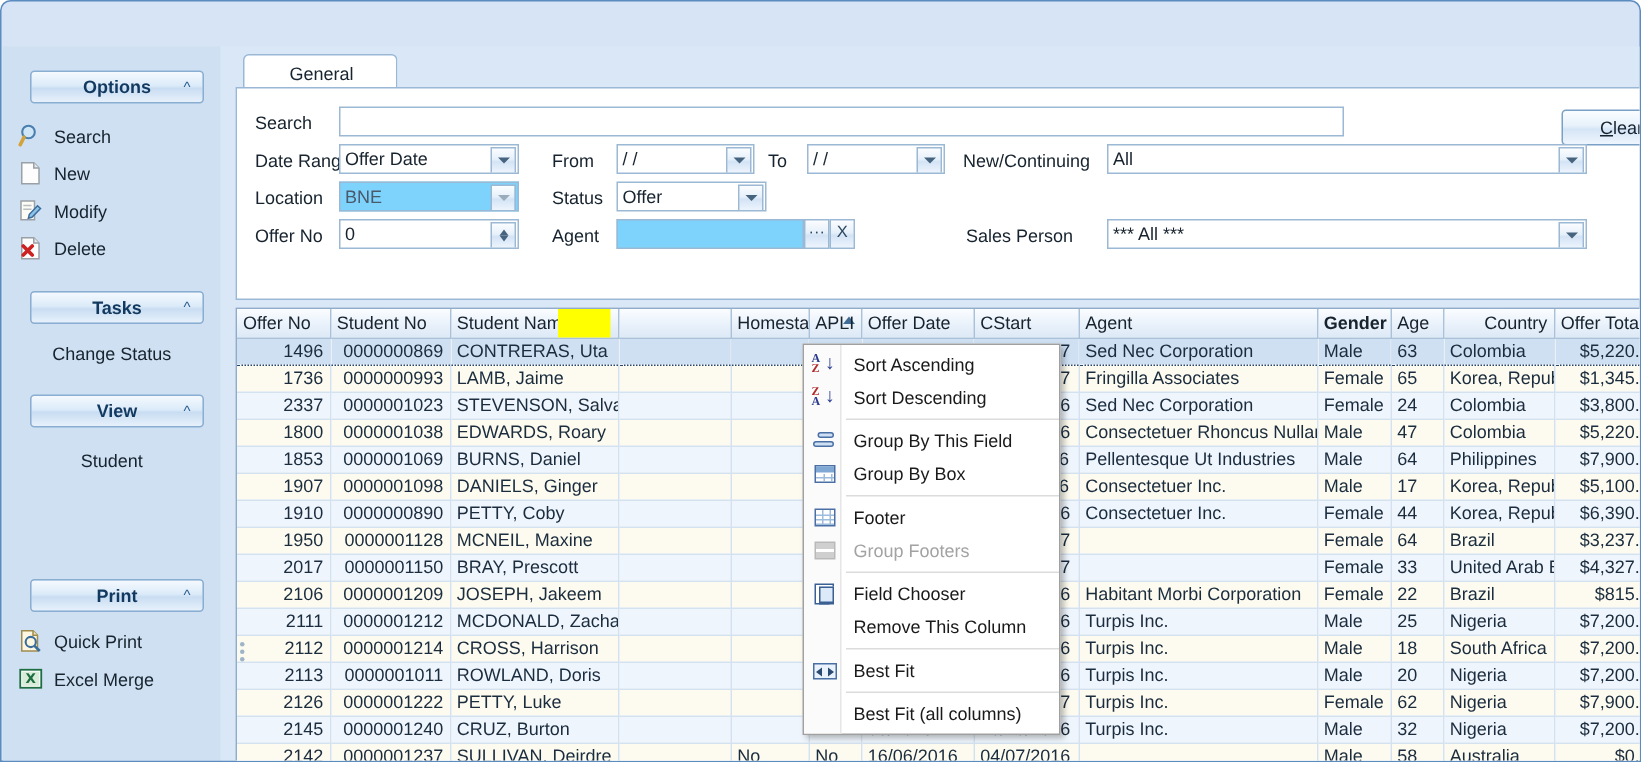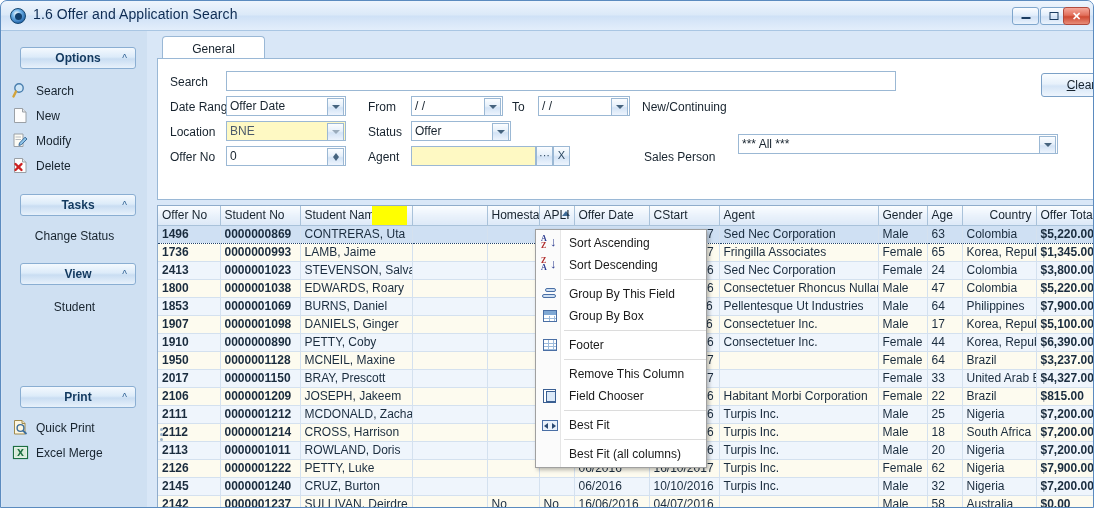--- a/index.html
+++ b/index.html
@@ -87,21 +87,21 @@
     background: #d9e7f7;
   }
   #tabstrip {
     position: absolute; left: 10px; top: 3px; width: 930px; height: 26px;
   }
   #tab-general {
     position: absolute; left: 5px; top: 2px; width: 103px; height: 25px;
     background: #ffffff;
     border: 1px solid #9ab8d6; border-bottom: none;
     border-top-left-radius: 4px; border-top-right-radius: 4px;
-    font-size: 12px; color: #17232e; text-align: center; line-height: 24px;
+    font-size: 12px; color: #17232e; line-height: 24px; padding-left: 30px;
   }
   #formpanel {
     position: absolute; left: 10px; top: 27px; width: 970px; height: 142px;
     background: #ffffff; border: 1px solid #9ab8d6;
   }
   #clear-btn {
     position: absolute; right: 5px; top: 14px; width: 80px; height: 24px;
     border: 1px solid #7ba0c6; border-radius: 3px;
     background: linear-gradient(to bottom, #fafdff 0%, #e7f1fb 45%, #d5e5f6 55%, #eef5fd 100%);
     font-size: 12px; color: #17232e; text-align: center; line-height: 22px;
@@ -110,21 +110,21 @@
 
   .fld-label {
     position: absolute; font-size: 12px; color: #17232e; white-space: nowrap;
   }
   .inp {
     position: absolute; height: 20px;
     border: 1px solid #9bb8d4; background: #ffffff;
     font-size: 12px; color: #17232e; padding: 0 3px; line-height: 18px;
     overflow: hidden; white-space: nowrap;
   }
-  .inp.gray { background: #fef9c3; color: #4b5a6b; }
+  .inp.gray { background: #7dd3fc; color: #4b5a6b; }
   .drop {
     position: absolute; top: 1px; right: 1px; width: 17px; height: 18px;
     border: 1px solid #9bb8d4;
     background: linear-gradient(to bottom, #fbfdff 0%, #e6f0fa 45%, #d3e3f5 55%, #edf4fd 100%);
   }
   .drop::after {
     content: ""; position: absolute; left: 50%; top: 50%; margin-left: -4px; margin-top: -2px;
     border-left: 4px solid transparent; border-right: 4px solid transparent;
     border-top: 4px solid #46647f;
   }
@@ -173,21 +173,21 @@
     height: 18px; padding: 0 4px;
     border-right: 1px solid #d4e1ef; border-bottom: 1px solid #d4e1ef;
     white-space: nowrap; overflow: hidden;
   }
   tr.r-even td { background: #eff5fc; }
   tr.r-odd  td { background: #fdfbef; }
   tr.sel td {
     background: #cfe0f3;
     border-top: 1px dotted #25456a; border-bottom: 1px dotted #25456a;
   }
-  td.num { text-align: left; font-weight: bold; }
+  td.num { text-align: right; }
   th.sorted .sortarrow {
     float: right; margin-top: 3px; width: 0; height: 0;
     border-left: 4px solid transparent; border-right: 4px solid transparent;
     border-bottom: 5px solid #3f6b96;
   }
   #yellow-hl {
     position: absolute; left: 214px; top: 0px; width: 35px; height: 19px;
     background: #ffff00;
   }
 
@@ -241,33 +241,20 @@
   
   .fc { position: absolute; left: 2px; top: 1px; width: 13px; height: 14px; border: 1px solid #3a5f92; background: #ffffff; }
   .fc i { position: absolute; left: 2px; right: 2px; height: 2px; background: #3a5f92; }
   .fc2 { position: absolute; left: 5px; top: 3px; width: 10px; height: 11px; border: 1px solid #3a5f92; background: #dbe9f8; }
 </style>
 </head>
 <body>
 
 <div id="app">
 
-  <div id="titlebar">
-    <div id="title-icon"></div>
-    <div id="title-text">1.6 Offer and Application Search</div>
-    <div class="winbtn" id="btn-min">
-        <span class="glyph"></span>
-      </div>
-    <div class="winbtn" id="btn-max">
-        <span class="glyph"></span>
-      </div>
-    <div class="winbtn" id="btn-close">
-        <span class="glyph">✕</span>
-      </div>
-  </div>
 
   <div id="sidebar">
 
     <div class="nav-header" style="top:16px">
       <span>Options</span>
       <span class="chev">^</span>
     </div>
     <div class="nav-item" style="top:53px">
       <span class="ico">
         <svg width="17" height="17" viewBox="0 0 17 17">
@@ -381,20 +368,24 @@
       <div class="inp" style="left:253px; top:37px; width:92px">
         <span>/  /</span>
         <span class="drop"></span>
       </div>
       <div class="fld-label" style="left:354px; top:41px">To</div>
       <div class="inp" style="left:380px; top:37px; width:92px">
         <span>/  /</span>
         <span class="drop"></span>
       </div>
       <div class="fld-label" style="left:484px; top:41px">New/Continuing</div>
+      <div class="inp" style="left:580px; top:37px; width:320px">
+        <span>All</span>
+        <span class="drop"></span>
+      </div>
 
       <div class="fld-label" style="left:12px; top:66px">Location</div>
       <div class="inp gray" style="left:68px; top:62px; width:120px">
         <span>BNE</span>
         <span class="drop dim"></span>
       </div>
       <div class="fld-label" style="left:210px; top:66px">Status</div>
       <div class="inp" style="left:253px; top:62px; width:100px">
         <span>Offer</span>
         <span class="drop"></span>
@@ -407,41 +398,41 @@
       </div>
       <div class="fld-label" style="left:210px; top:91px">Agent</div>
       <div style="position:absolute; left:253px; top:87px; width:160px; height:20px">
         <div class="inp gray" style="left:0; top:0; width:125px">
           <span></span>
         </div>
         <div class="ellipsis-btn" style="left:125px">···</div>
         <div class="x-btn" style="left:142px">X</div>
       </div>
       <div class="fld-label" style="left:486px; top:91px">Sales Person</div>
-      <div class="inp" style="left:580px; top:75px; width:320px">
+      <div class="inp" style="left:580px; top:87px; width:320px">
         <span>*** All ***</span>
         <span class="drop"></span>
       </div>
     </div>
 
     <div id="gridwrap">
       <div id="yellow-hl"></div>
       <table class="grid">
         <thead>
             <tr id="grid-head">
               <th style="width: 62px;">Offer No</th>
               <th style="width: 80px;">Student No</th>
               <th style="width: 112px;">Student Name</th>
               <th style="width: 75px;"></th>
               <th style="width: 52px;">Homestay</th>
               <th class="sorted" style="width: 35px;"><span class="sortarrow"></span><span>APLI</span></th>
               <th style="width: 75px;">Offer Date</th>
               <th style="width: 70px;">CStart</th>
               <th style="width: 159px;">Agent</th>
-              <th style="width: 49px;">Gender</th>
+              <th style="width: 49px; font-weight: bold;">Gender</th>
               <th style="width: 35px;">Age</th>
               <th style="width: 74px; text-align: right;">Country</th>
               <th style="width: 75px;">Offer Total</th>
             </tr>
           </thead>
         <tbody id="grid-body">
             <tr class="sel">
               <td class="num">1496</td>
               <td class="num">0000000869</td>
               <td>CONTRERAS, Uta</td>
@@ -465,21 +456,21 @@
               <td></td>
               <td>01/2016</td>
               <td>09/01/2017</td>
               <td>Fringilla Associates</td>
               <td>Female</td>
               <td>65</td>
               <td>Korea, Repub</td>
               <td class="num">$1,345.00</td>
             </tr>
             <tr class="r-even">
-              <td class="num">2413</td>
+              <td class="num">2337</td>
               <td class="num">0000001023</td>
               <td>STEVENSON, Salvado</td>
               <td></td>
               <td></td>
               <td></td>
               <td>01/2016</td>
               <td>08/08/2016</td>
               <td>Sed Nec Corporation</td>
               <td>Female</td>
               <td>24</td>
@@ -741,37 +732,46 @@
               <span class="vl" style="left:4px"></span>
               <span class="vl" style="left:9px"></span>
               <span class="hl" style="top:3px"></span>
               <span class="hl" style="top:6px"></span>
               <span class="hl" style="top:9px"></span>
             </span>
         </span>
         <span>Footer</span>
       </div>
 
+      <div class="mi disabled">
+        <span class="micon">
+          <span class="gl dim">
+              <span class="hdr"></span>
+              <span class="ftr"></span>
+            </span>
+        </span>
+        <span>Group Footers</span>
+      </div>
       <div class="msep"></div>
-
-      <div class="mi">
-        <span>Remove This Column</span>
-      </div>
 
       <div class="mi">
         <span class="micon">
           <span class="fc">
               <i style="top:3px"></i>
               <i style="top:7px"></i>
               <i style="top:11px"></i>
             </span>
           <span class="fc2"></span>
         </span>
         <span>Field Chooser</span>
       </div>
+
+      <div class="mi">
+        <span>Remove This Column</span>
+      </div>
       <div class="msep"></div>
 
       <div class="mi">
         <span class="micon">
             <span class="bf"></span>
           </span>
         <span>Best Fit</span>
       </div>
       <div class="msep"></div>
 

